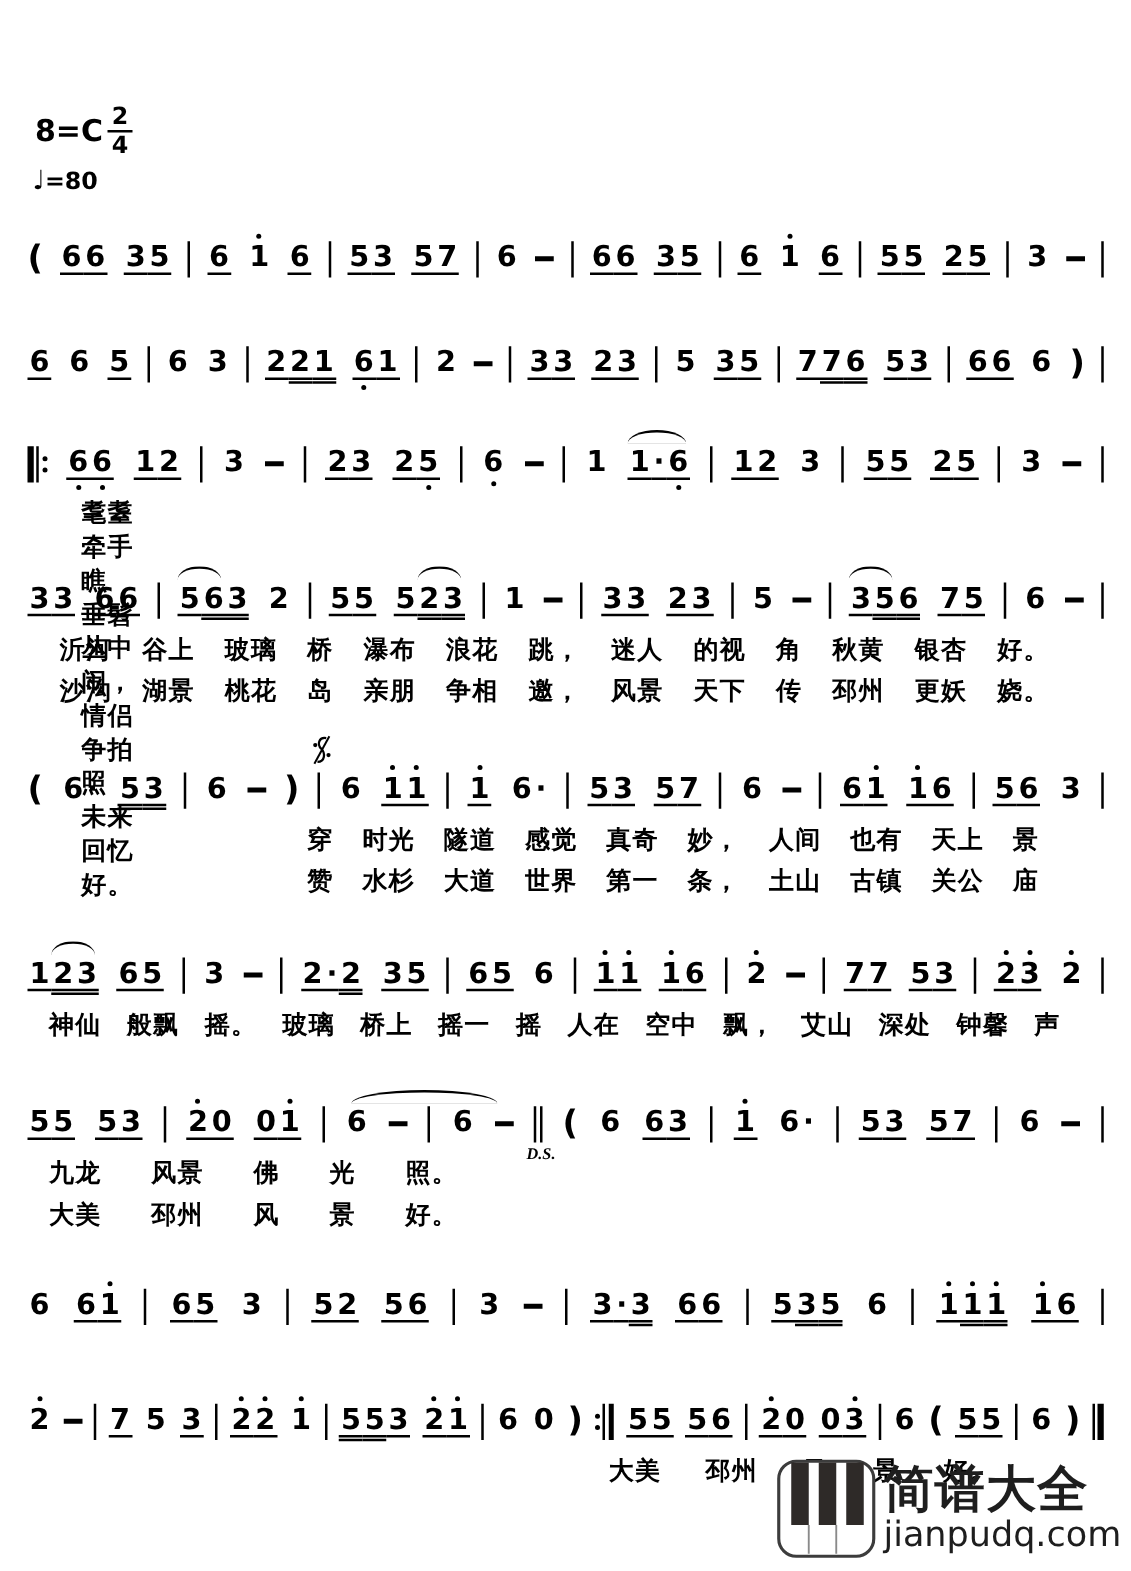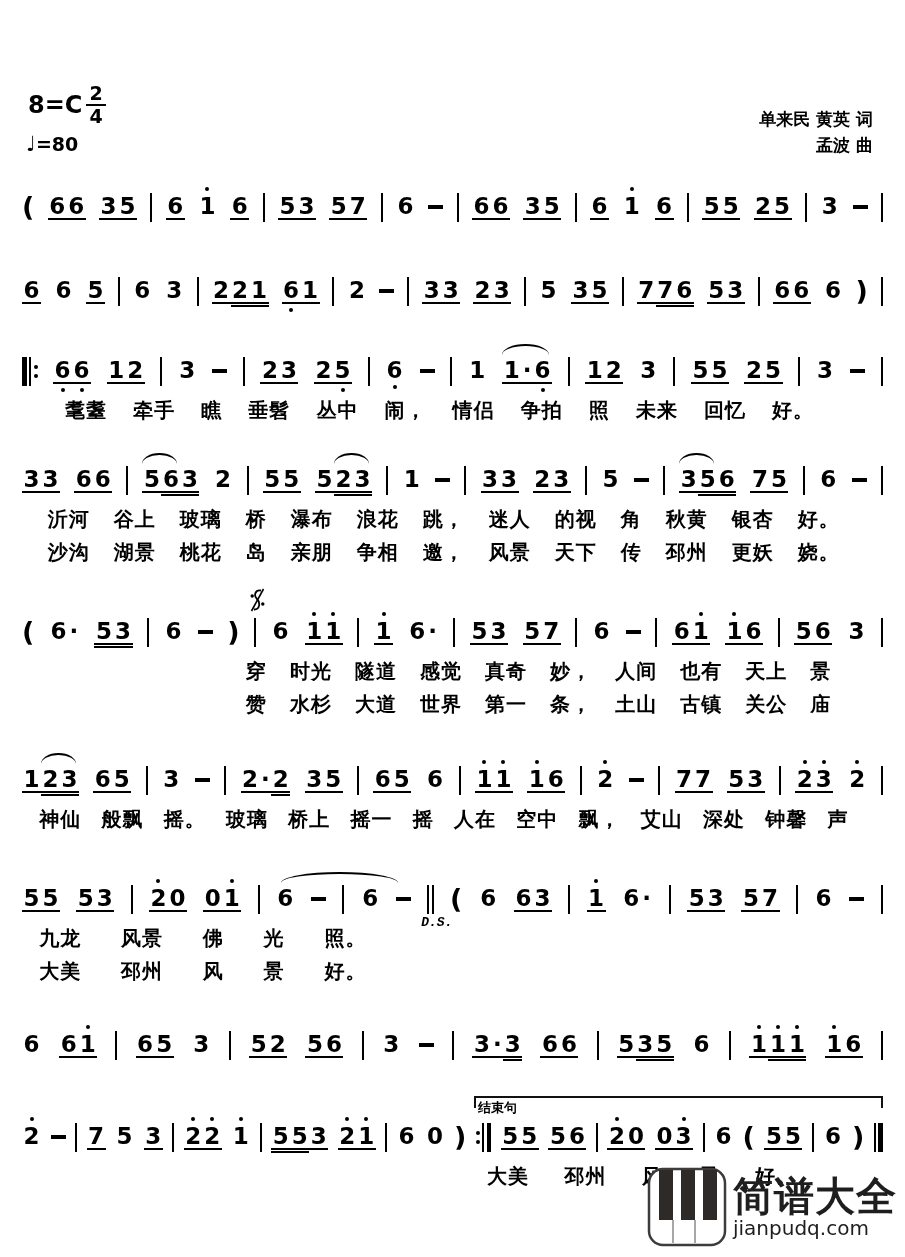--- a/index.html
+++ b/index.html
@@ -32,54 +32,50 @@
   .unit .dot-lo{position:absolute;left:50%;transform:translateX(-50%);width:4px;height:4px;border-radius:50%;background:#000;}
   .slur{position:absolute;top:-12px;height:9px;border-top:2px solid #000;
     border-radius:50% 50% 0 0 / 100% 100% 0 0;}
   .bar{display:inline-flex;align-items:center;gap:2.5px;height:30px;position:relative;}
   .bl{width:2px;height:29px;background:#000;display:inline-block;}
   .bl.thick{width:4.5px;}
   .rptdots{display:inline-flex;flex-direction:column;justify-content:center;gap:5px;height:29px;}
   .rptdots i{width:4px;height:4px;border-radius:50%;background:#000;display:block;}
   .paren{font-size:27px;font-weight:bold;line-height:29px;}
   .dash{display:inline-block;width:15px;height:4px;background:#000;margin-top:13px;}
-  .barlabel{position:absolute;top:31px;left:-6px;font-family:Liberation Mono, monospace;
+  .barlabel{position:absolute;top:31px;left:-6px;font-family:Liberation Serif, serif;
     font-style:italic;font-size:13px;font-weight:bold;white-space:nowrap;}
   .segno{position:absolute;top:-30px;left:-5px;}
   
   .lyric-row{position:relative;display:flex;justify-content:space-between;margin-top:7px;height:26px;}
   .lyric-chunk{font-size:20px;font-weight:600;white-space:nowrap;letter-spacing:1px;}
   
   .coda-bracket{position:absolute;top:-26px;height:10px;border-top:2.5px solid #111;
     border-left:2px solid #111;border-right:2px solid #111;}
   .coda-label{position:absolute;left:2px;top:1px;font-size:13px;font-weight:bold;white-space:nowrap;}
   
   .watermark{position:absolute;right:8px;bottom:10px;display:flex;align-items:center;}
   .wm-text{margin-left:6px;}
   .wm-brand{font-size:40px;font-weight:bold;color:#1e1e1e;line-height:1;letter-spacing:1px;}
-  .wm-site{font-size:20px;color:#1e1e1e;margin-top:2px;line-height:1;}
+  .wm-site{font-size:28px;color:#1e1e1e;margin-top:2px;line-height:1;}
 </style>
 </head>
 <body>
 
 <div class="header">
   <div class="keysig">
     <span>8=C</span>
     <span class="meter">
       <span class="num">2</span>
       <span class="den">4</span>
     </span>
   </div>
   <div class="tempo">
     <span class="noteglyph">♩</span><span>=80</span>
   </div>
-  <div class="credits">
-    <div>单来民 黄英 词</div>
-    <div>孟波 曲</div>
-  </div>
 </div>
 
 <div class="score" id="score">
     <div class="line-block" style="margin-top: 24px;">
       <div class="note-row">
         <span class="tok paren">(</span>
         <span class="tok grp">
           <span class="unit">6<i class="ul" style="bottom: 0.5px;"></i></span>
           <span class="unit">6<i class="ul" style="bottom: 0.5px;"></i></span>
         </span>
@@ -343,21 +339,21 @@
         <span class="tok grp">
           <span class="unit">3</span>
         </span>
         <span class="tok">
           <i class="dash"></i>
         </span>
         <span class="tok bar">
           <i class="bl"></i>
         </span>
       </div>
-      <div class="lyric-row" style="margin-left: 5%; margin-right: 8%;">
+      <div class="lyric-row" style="margin-left: 5%; margin-right: 8%; flex-direction: column;">
         <span class="lyric-chunk">耄耋</span>
         <span class="lyric-chunk">牵手</span>
         <span class="lyric-chunk">瞧</span>
         <span class="lyric-chunk">垂髫</span>
         <span class="lyric-chunk">丛中</span>
         <span class="lyric-chunk">闹，</span>
         <span class="lyric-chunk">情侣</span>
         <span class="lyric-chunk">争拍</span>
         <span class="lyric-chunk">照</span>
         <span class="lyric-chunk">未来</span>
@@ -883,23 +879,20 @@
         <span class="tok grp">
           <span class="unit">1<i class="ul" style="bottom: 0.5px;"></i><i class="dot-hi"></i></span>
           <span class="unit">6<i class="ul" style="bottom: 0.5px;"></i></span>
         </span>
         <span class="tok bar">
           <i class="bl"></i>
         </span>
       </div>
     </div>
     <div class="line-block" style="margin-top: 58px;">
-      <div class="coda-bracket" style="left: 52.5%; right: 0%;">
-        <span class="coda-label">结束句</span>
-      </div>
       <div class="note-row">
         <span class="tok grp">
           <span class="unit">2<i class="dot-hi"></i></span>
         </span>
         <span class="tok">
           <i class="dash"></i>
         </span>
         <span class="tok bar">
           <i class="bl"></i>
         </span>

